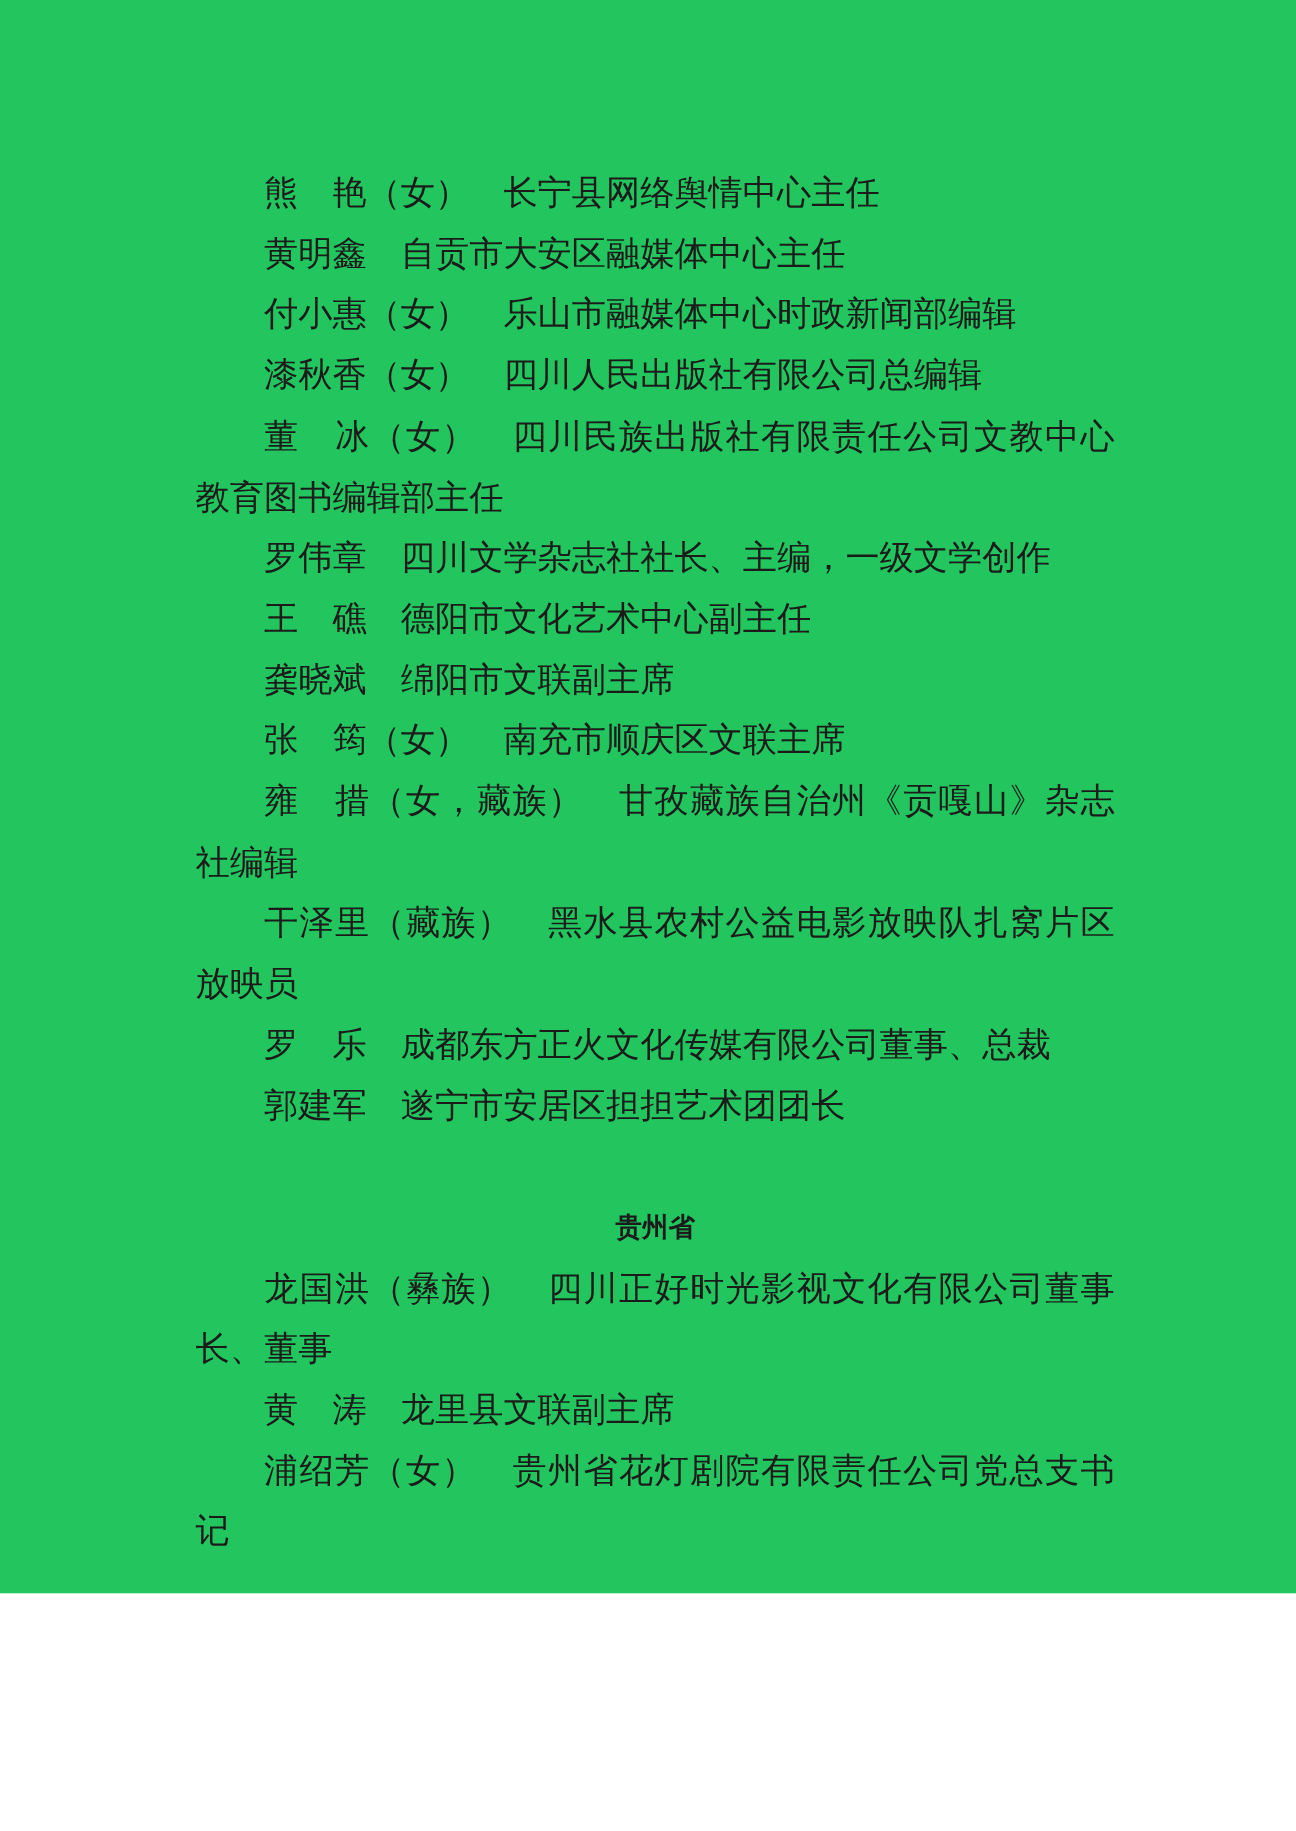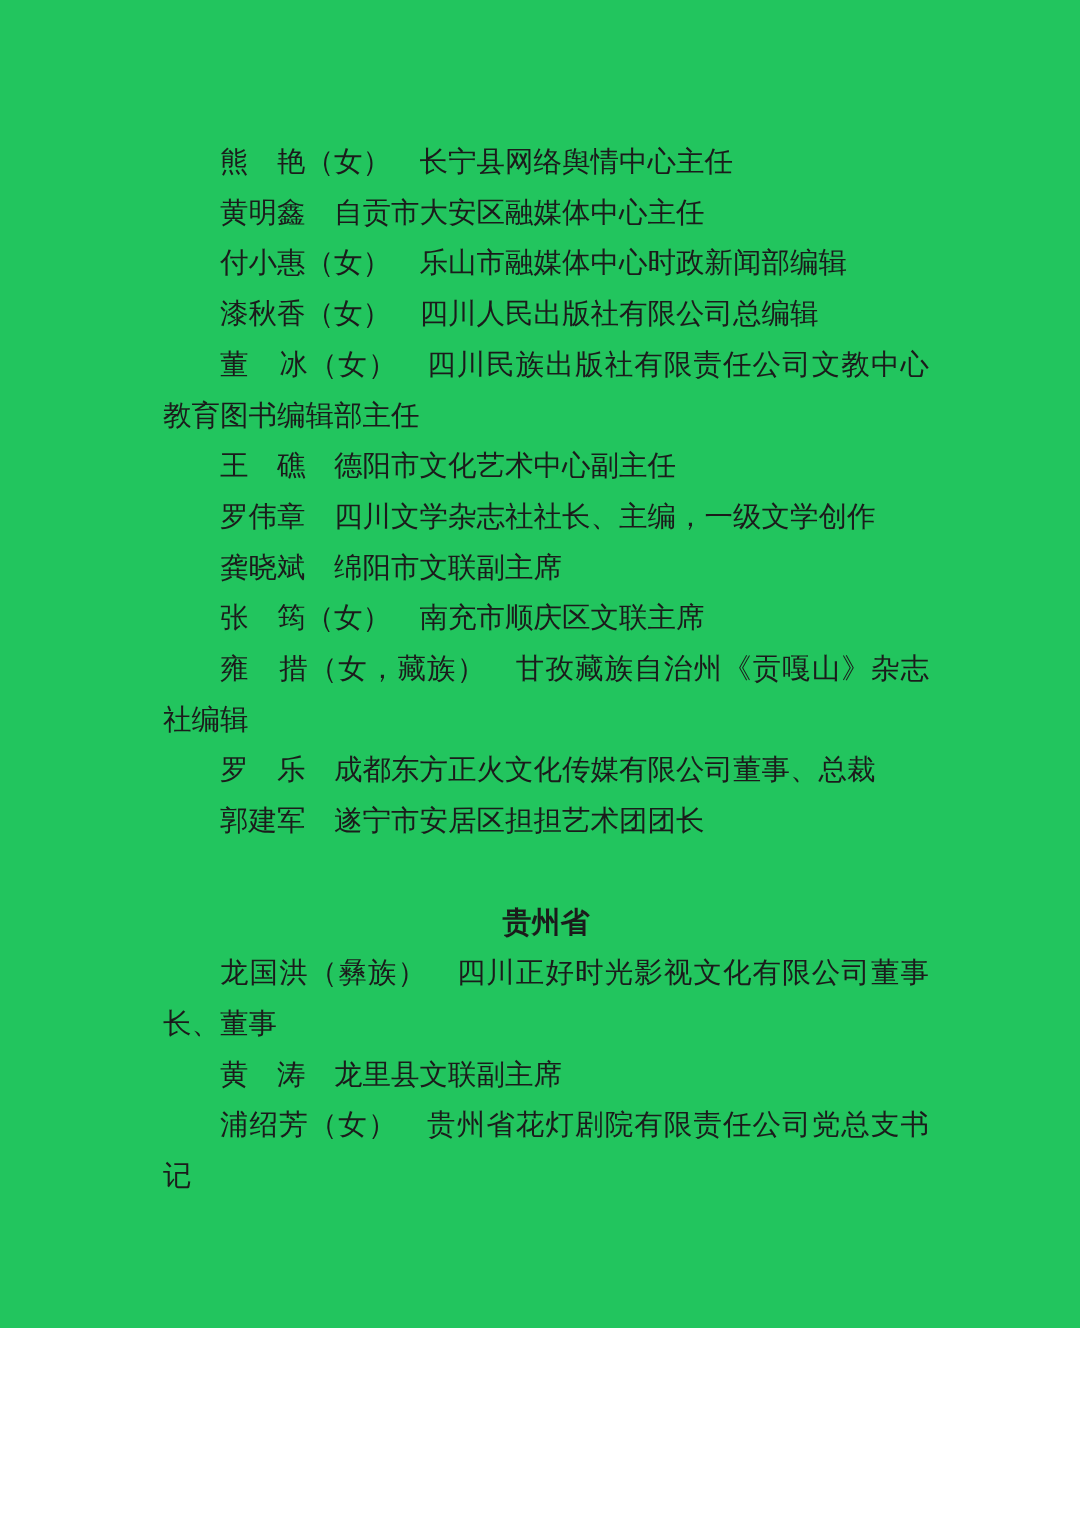--- a/index.html
+++ b/index.html
@@ -26,21 +26,21 @@
     margin: 0;
     font-size: 28.5px;
     line-height: 50.7px;
     font-weight: 400;
     text-align: justify;
     text-indent: 2em;
     word-break: break-all;
   }
   .section-header {
     margin: 50.7px 0 0 0;
-    font-size: 29px;
+    font-size: 22px;
     line-height: 50.7px;
     font-weight: 700;
     text-align: center;
     text-indent: 0;
   }
   .page-number {
     position: absolute;
     left: 0;
     top: 1393px;
     width: 100%;
@@ -56,25 +56,26 @@
 
 <div class="page">
   <div class="content" id="content">
       <section>
 
   <p class="entry">熊　艳（女）　长宁县网络舆情中心主任</p>
         <p class="entry">黄明鑫　自贡市大安区融媒体中心主任</p>
         <p class="entry">付小惠（女）　乐山市融媒体中心时政新闻部编辑</p>
         <p class="entry">漆秋香（女）　四川人民出版社有限公司总编辑</p>
         <p class="entry">董　冰（女）　四川民族出版社有限责任公司文教中心教育图书编辑部主任</p>
+        <p class="entry">罗伟章　四川文学杂志社社长、主编，一级文学创作</p>
         <p class="entry">王　礁　德阳市文化艺术中心副主任</p>
-        <p class="entry">罗伟章　四川文学杂志社社长、主编，一级文学创作</p>
         <p class="entry">龚晓斌　绵阳市文联副主席</p>
         <p class="entry">张　筠（女）　南充市顺庆区文联主席</p>
         <p class="entry">雍　措（女，藏族）　甘孜藏族自治州《贡嘎山》杂志社编辑</p>
+        <p class="entry">干泽里（藏族）　黑水县农村公益电影放映队扎窝片区放映员</p>
         <p class="entry">罗　乐　成都东方正火文化传媒有限公司董事、总裁</p>
         <p class="entry">郭建军　遂宁市安居区担担艺术团团长</p>
       </section>
       <section>
     <h3 class="section-header">贵州省</h3>
   <p class="entry">龙国洪（彝族）　四川正好时光影视文化有限公司董事长、董事</p>
         <p class="entry">黄　涛　龙里县文联副主席</p>
         <p class="entry">浦绍芳（女）　贵州省花灯剧院有限责任公司党总支书记</p>
       </section>
     </div>

